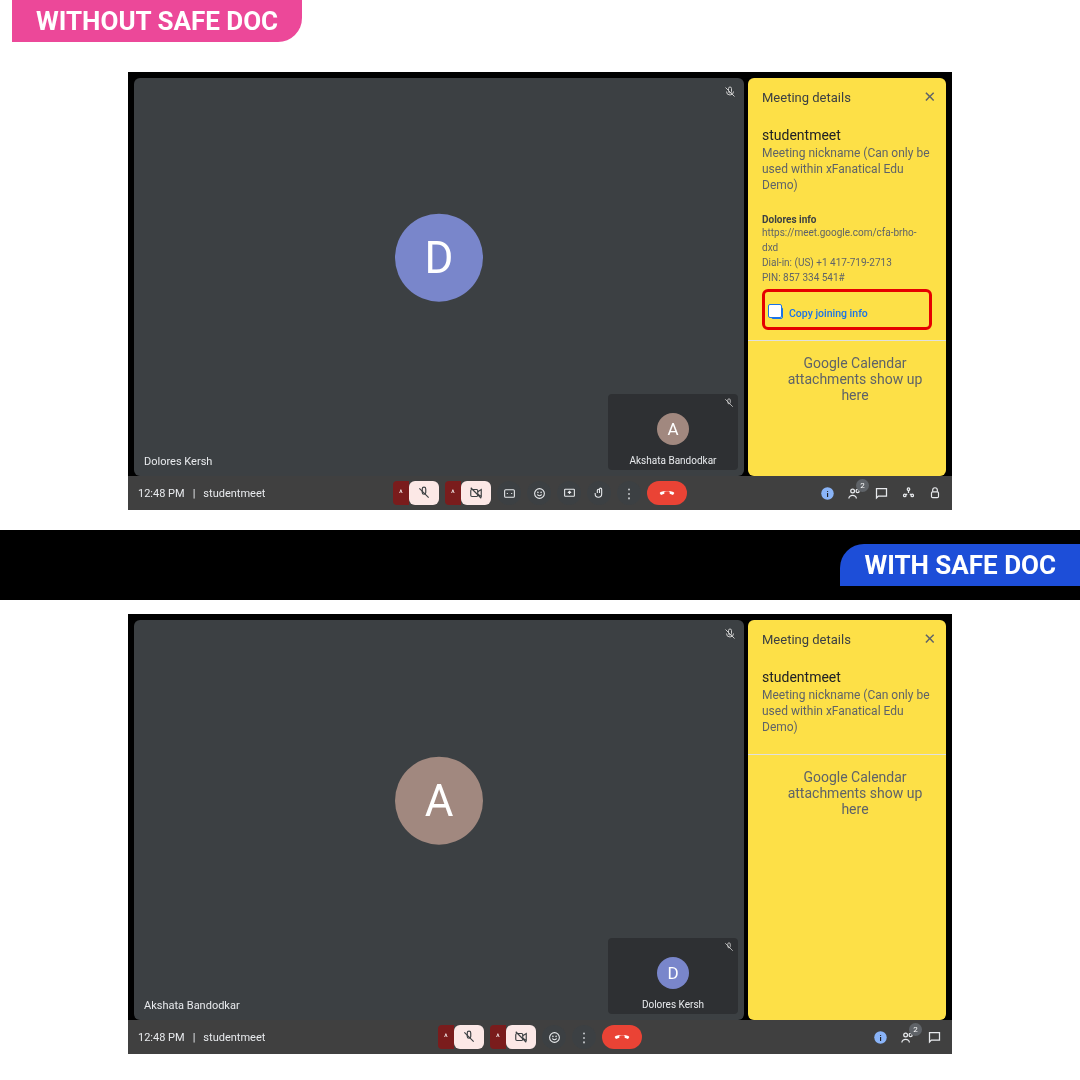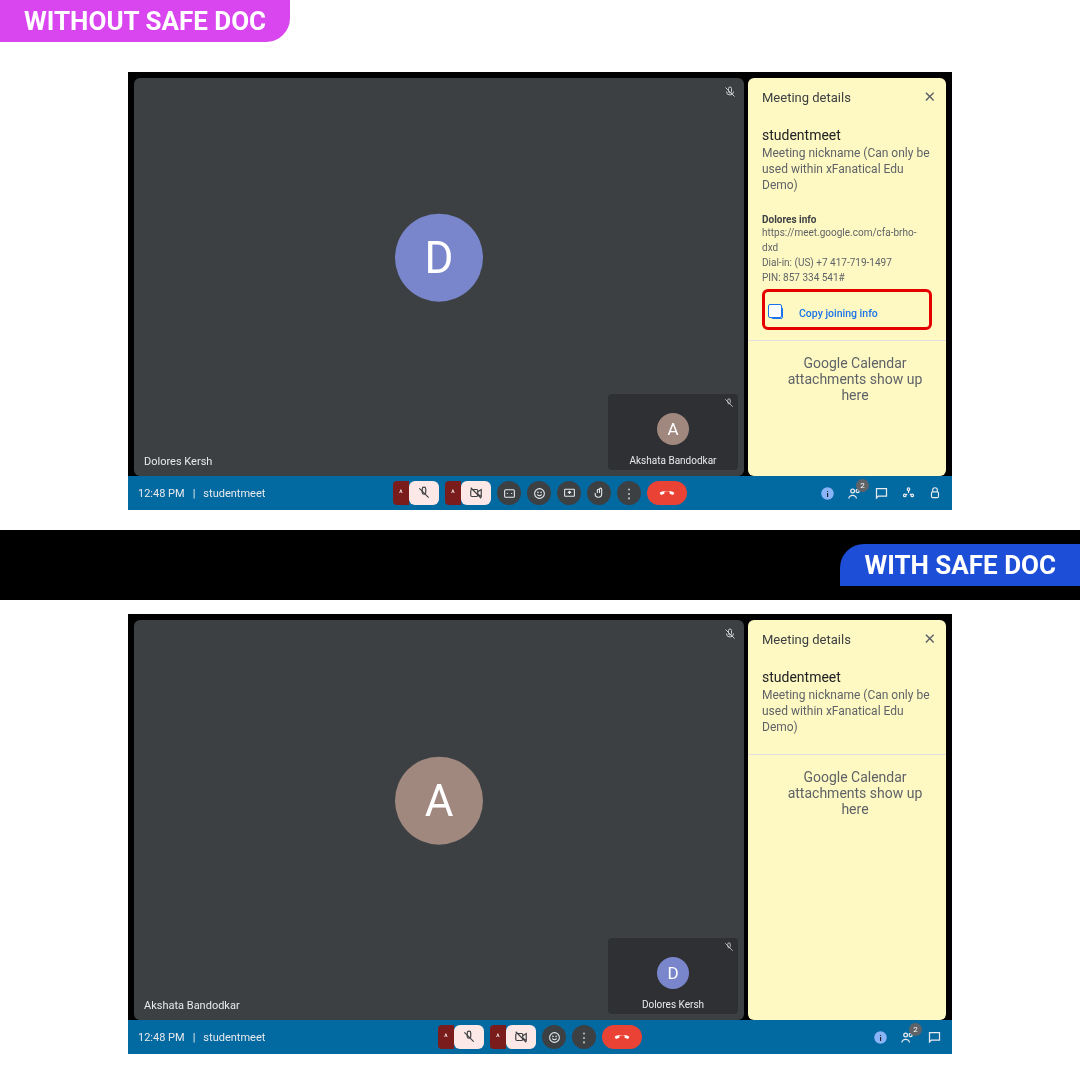--- a/index.html
+++ b/index.html
@@ -1,49 +1,49 @@
 <!DOCTYPE html>
 <html><head>
 <meta charset="utf-8">
 <style>
   * { box-sizing: border-box; margin: 0; padding: 0; }
   body { font-family: 'Google Sans', Roboto, Arial, sans-serif; background: #fff; width: 1080px; height: 1080px; }
   .banner { position: absolute; color: #fff; font-weight: 700; font-size: 26px; padding: 6px 24px; }
-  .banner-red { top: 0; left: 0; background: #d946ef; border-bottom-right-radius: 24px; }
+  .banner-red { top: 0; left: 12px; background: #ec4899; border-bottom-right-radius: 24px; }
   .banner-green { background: #1d4ed8; border-top-left-radius: 24px; }
   .banner-bar { position: absolute; top: 530px; left: 0; width: 1080px; height: 70px; background: #000; }
   .banner-green-wrap { position: absolute; top: 544px; right: 0; }
   .shot { position: absolute; background: #000; display: flex; }
   .shot1 { top: 72px; left: 128px; width: 824px; height: 438px; }
   .shot2 { top: 614px; left: 128px; width: 824px; height: 440px; }
   .video { flex: 1; background: #3c4043; position: relative; margin: 6px 4px 34px 6px; border-radius: 6px; }
   .avatar-big { position: absolute; top: 50%; left: 50%; transform: translate(-50%,-72%); width: 88px; height: 88px; border-radius: 50%; display: flex; align-items: center; justify-content: center; color: #fff; font-size: 44px; font-weight: 400; }
   .avatar-blue { background: #7986cb; }
   .avatar-brown { background: #a1887f; }
   .mic-tr { position: absolute; top: 8px; right: 8px; color: #ccc; font-size: 12px; }
   .name-bl { position: absolute; bottom: 8px; left: 10px; color: #e8eaed; font-size: 11px; }
   .tile { position: absolute; bottom: 6px; right: 6px; width: 130px; height: 76px; background: #2e3033; border-radius: 4px; }
   .tile .avatar { position: absolute; top: 46%; left: 50%; transform: translate(-50%,-50%); width: 32px; height: 32px; border-radius: 50%; display: flex; align-items: center; justify-content: center; color: #fff; font-size: 17px; }
   .tile .nm { position: absolute; bottom: 4px; width: 100%; text-align: center; color: #e8eaed; font-size: 10px; }
   .tile .mic { position: absolute; top: 4px; right: 4px; color: #ccc; font-size: 10px; }
-  .panel { width: 198px; background: #fef9c3; margin: 6px 6px 34px 0; border-radius: 6px; padding: 12px 14px; font-size: 11px; color: #3c4043; position: relative; }
+  .panel { width: 198px; background: #fde047; margin: 6px 6px 34px 0; border-radius: 6px; padding: 12px 14px; font-size: 11px; color: #3c4043; position: relative; }
   .panel-title { font-size: 13px; font-weight: 400; color: #3c4043; }
   .close-x { position: absolute; top: 10px; right: 10px; font-size: 15px; color: #5f6368; cursor: pointer; }
   .mname { font-size: 14px; font-weight: 400; margin-top: 22px; color: #202124; }
   .mdesc { font-size: 12px; color: #5f6368; line-height: 1.35; margin-top: 2px; }
   .jh { font-size: 10px; font-weight: 700; color: #3c4043; margin-top: 20px; }
   .jline { font-size: 10px; color: #5f6368; line-height: 1.5; }
-  .copy-row { display: flex; align-items: center; gap: 16px; margin-top: 8px; padding: 5px 4px; }
+  .copy-row { display: flex; align-items: center; gap: 6px; margin-top: 8px; padding: 5px 4px; }
   .copy-row .ic { width: 12px; height: 12px; border: 1.3px solid #1a73e8; border-radius: 2px; position: relative; }
   .copy-row .ic::before { content: ''; position: absolute; width: 12px; height: 12px; border: 1.3px solid #1a73e8; border-radius: 2px; top: -4px; left: -4px; background:#fff; }
   .copy-txt { color: #1a73e8; font-size: 10.5px; font-weight: 500; }
   .hl { border: 3px solid #e50000; border-radius: 6px; margin-top: 4px; padding: 2px 2px; }
   .divider { border-top: 1px solid #e0e0e0; margin: 10px -14px 0; }
   .attach { text-align: center; color: #5f6368; font-size: 14px; padding: 14px 4px; margin-left: 16px; }
-  .bottombar { position: absolute; bottom: 0; left: 0; right: 0; height: 34px; background: #0369a1; display: flex; align-items: center; padding: 9px 10px; color: #e8eaed; font-size: 11px; }
+  .bottombar { position: absolute; bottom: 0; left: 0; right: 0; height: 34px; background: #404040; display: flex; align-items: center; padding: 9px 10px; color: #e8eaed; font-size: 11px; }
   .bb-left { display: flex; align-items: center; gap: 8px; }
   .bb-center { position: absolute; left: 50%; transform: translateX(-50%); display: flex; align-items: center; gap: 6px; }
   .bb-right { margin-left: auto; display: flex; align-items: center; gap: 12px; }
   .pill { width: 24px; height: 24px; border-radius: 50%; display: flex; align-items: center; justify-content: center; font-size: 13px; }
   .pill-dark { background: #3c4043; color: #e8eaed; }
   .pill-light { background: #fce8e6; color: #5f6368; width: 30px; border-radius: 6px; }
   .pill-red { background: #ea4335; width: 40px; border-radius: 16px; color:#fff; }
   .grp { display: flex; align-items: center; }
   .chev { width: 16px; height: 24px; background: #7a1c1c; border-radius: 4px 0 0 4px; display:flex; align-items:center; justify-content:center; color:#fff; font-size:9px; }
   .icn { color: #e8eaed; font-size: 14px; position: relative; }
@@ -81,21 +81,21 @@
       <div class="nm">Akshata Bandodkar</div>
     </div>
   </div>
   <div class="panel">
     <div class="panel-title">Meeting details</div>
     <span class="close-x">✕</span>
     <div class="mname">studentmeet</div>
     <div class="mdesc">Meeting nickname (Can only be used within xFanatical Edu Demo)</div>
     <div class="jh">Dolores info</div>
     <div class="jline">https://meet.google.com/cfa-brho-dxd</div>
-    <div class="jline">Dial-in: (US) +7 417-719-1497</div>
+    <div class="jline">Dial-in: (US) +1 417-719-2713</div>
     <div class="jline">PIN: 857 334 541#</div>
     <div class="hl">
       <div class="copy-row">
         <span class="ic"></span>
         <span class="copy-txt">Copy joining info</span>
       </div>
     </div>
     <div class="divider"></div>
     <div class="attach">Google Calendar attachments show up here</div>
   </div>

